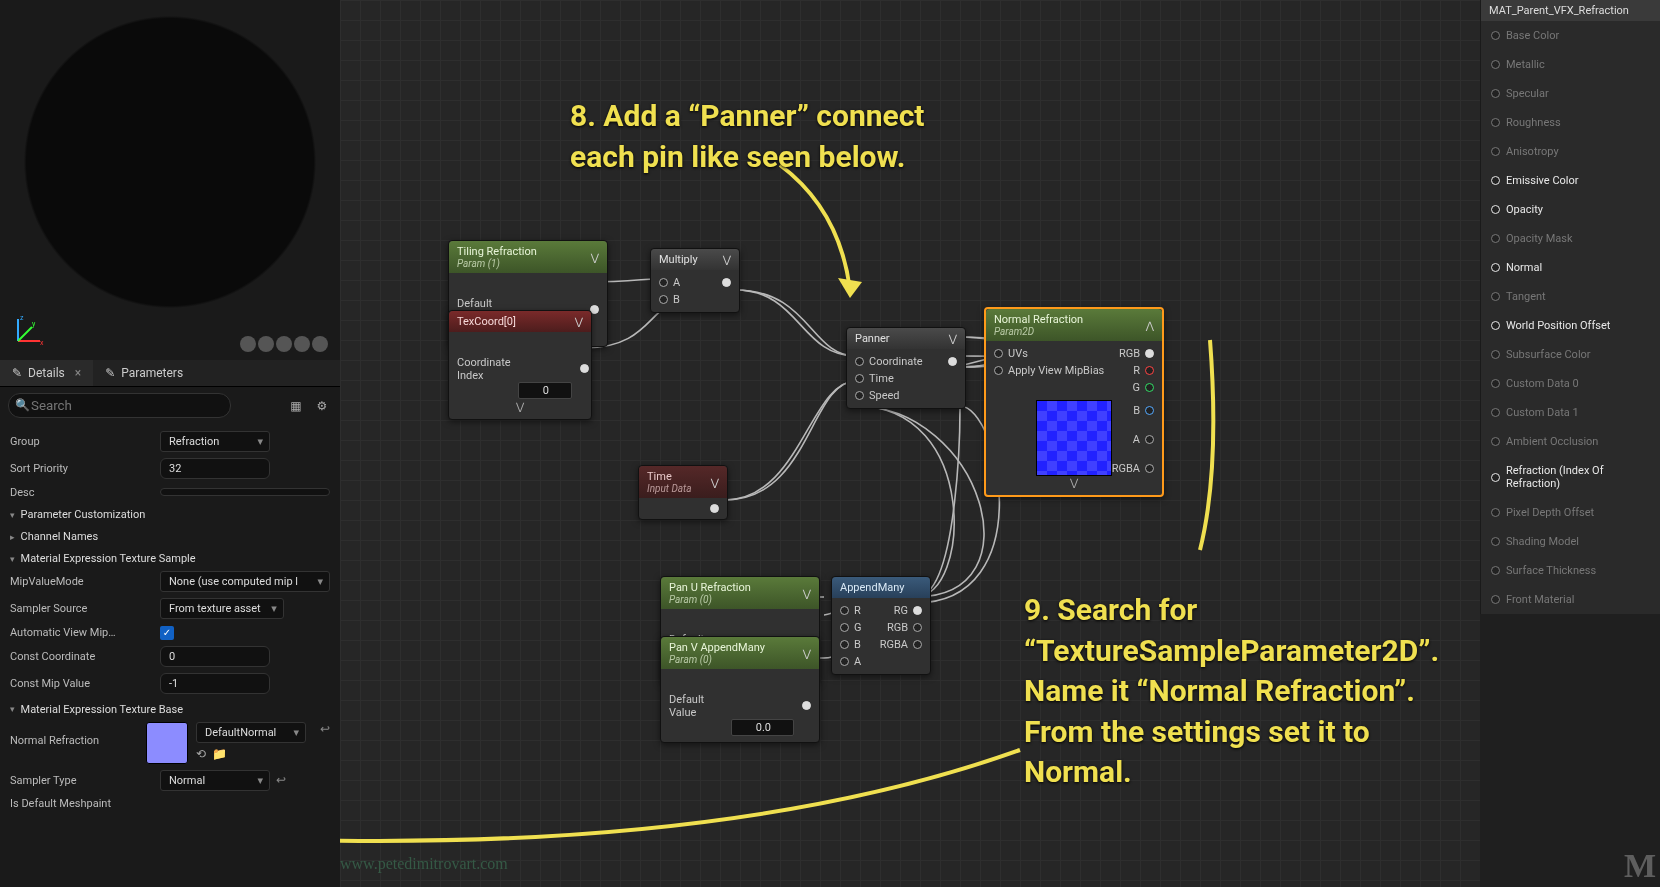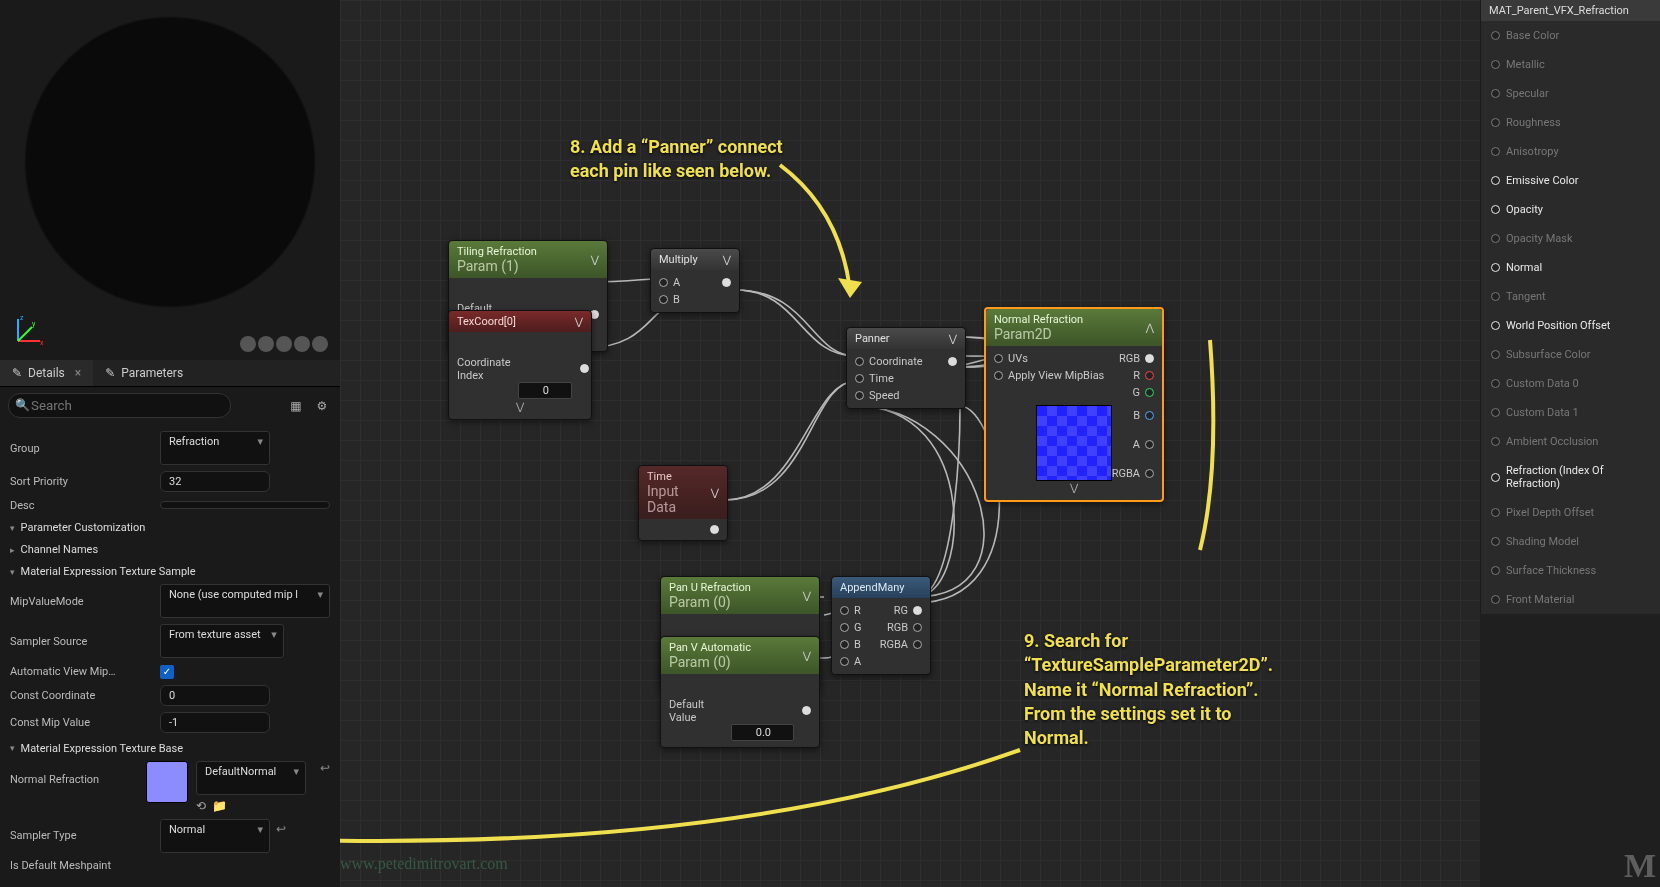--- a/index.html
+++ b/index.html
@@ -24,42 +24,42 @@
   .tab .x{ color:#888; margin-left:4px;}
   .search-row{display:flex; align-items:center; padding:6px 8px; gap:6px;}
   .search-row input{flex:1; background:#111; border:1px solid #333; border-radius:12px; padding:4px 22px 4px 22px; color:#ccc;}
   .search-wrap{position:relative; flex:1;}
   .search-wrap .mag{position:absolute; left:7px; top:5px; color:#888;}
   .icon-btn{width:20px;height:20px;display:flex;align-items:center;justify-content:center;color:#aaa;}
   .details{padding:4px 10px; overflow:hidden;}
   .row{display:flex; align-items:center; padding:3px 0;}
   .row .lbl{width:150px; color:#bbb; font-size:11px;}
   .row .val{flex:1;}
-  .dd{background:#111;border:1px solid #333;border-radius:3px;padding:3px 22px 16px 8px;color:#ddd;position:relative;display:inline-block;min-width:110px;font-size:11px;}
+  .dd{background:#111;border:1px solid #333;border-radius:3px;padding:3px 22px 3px 8px;color:#ddd;position:relative;display:inline-block;min-width:110px;font-size:11px;}
   .dd::after{content:"▾"; position:absolute; right:6px; color:#888;}
   .numbox{background:#111;border:1px solid #333;border-radius:6px;padding:3px 8px;color:#ddd;display:inline-block;min-width:110px;font-size:11px;}
   .section-hdr{display:flex;align-items:center;gap:6px;padding:6px 0 3px 0;color:#ddd;font-size:11px;}
   .section-hdr::before{content:"▾"; color:#888; font-size:9px;}
   .section-hdr.right::before{content:"▸";}
   .chk{width:14px;height:14px;background:#1161c4;border-radius:2px;display:inline-flex;align-items:center;justify-content:center;color:white;font-size:10px;}
   .swatch{width:42px;height:42px;background:#8c8cff;border:1px solid #000;border-radius:3px;}
   .reset-icn{color:#888;margin-left:6px;}
   
   .right-col{position:absolute;right:0;top:0;width:180px;background:#2a2a2a;border-left:1px solid #1a1a1a;}
   .right-title{background:#3a3a3a;padding:4px 8px;color:#ddd;font-size:11px;}
   .rp-row{display:flex;align-items:center;gap:6px;padding:8px 10px;font-size:11px;}
   .rp-row.dim{color:#777;}
   .rp-row .pin{width:9px;height:9px;border:1px solid currentColor;border-radius:50%;}
   .rp-row.active{color:#e8e8e8;}
   .rp-row.active .pin{border-color:#e8e8e8;}
   
   .graph{position:absolute; left:340px; top:0; right:180px; bottom:0;}
   .node{position:absolute; background:#303030; border:1px solid #111; border-radius:4px; box-shadow:0 2px 6px rgba(0,0,0,.5); font-size:11px;}
   .node .hdr{padding:4px 8px; border-radius:4px 4px 0 0; display:flex; justify-content:space-between; align-items:center;}
-  .node .hdr .sub{font-size:14px; opacity:.7; }
+  .node .hdr .sub{font-size:10px; opacity:.7; font-style:italic;}
   .node .body{padding:4px 0;}
   .prow{display:flex;align-items:center;justify-content:space-between;padding:2px 8px;gap:8px;}
   .prow .pl, .prow .pr{display:flex;align-items:center;gap:5px;}
   .pin{width:9px;height:9px;border:1px solid #aaa;border-radius:50%;background:#222;flex:none;}
   .pin.filled{background:#ddd;border-color:#ddd;}
   .pin.red{border-color:#ff4444;}
   .pin.green{border-color:#33dd66;}
   .pin.blue{border-color:#55aaff;}
   .valbox{background:#111;border:1px solid #444;border-radius:2px;padding:1px 24px;color:#ddd;min-width:30px;text-align:center;margin-top:44px;}
   .expand{color:#aaa;text-align:center;padding:0 0 3px 0;font-size:10px;}
@@ -68,21 +68,21 @@
   .hdr.grey{background:linear-gradient(180deg,#4a4a4a,#333);color:#e0e0e0;}
   .hdr.dkred{background:linear-gradient(180deg,#552828,#3a1d1d);color:#e8c8c8;}
   .hdr.blue{background:linear-gradient(180deg,#3a5a7a,#28405a);color:#d8e8f5;}
   .hdr .chev{color:#ccc;font-size:10px;}
   .node.selected{border:2px solid #ff9a1a;}
   .tex-preview{width:76px;height:76px;background:#2222ff;margin:4px auto;border:1px solid #000;background-image:
     linear-gradient(45deg,#4040ff 25%,transparent 25%,transparent 75%,#4040ff 75%),
     linear-gradient(45deg,#4040ff 25%,transparent 25%,transparent 75%,#4040ff 75%);
     background-size:20px 20px; background-position:0 0,10px 10px;}
   
-  .ann{position:absolute;color:#f0e050;font-family:Georgia,"Times New Roman",serif;font-weight:bold;font-size:18px;line-height:1.35;text-shadow:0 1px 3px #000;margin-top:39px;}
+  .ann{position:absolute;color:#f0e050;font-family:Georgia,"Times New Roman",serif;font-weight:bold;font-size:30px;line-height:1.35;text-shadow:0 1px 3px #000;}
   .wm{position:absolute;color:#3a6a50;font-size:16px;font-family:Georgia,serif; opacity:.75}
   .svg-overlay{position:absolute;left:0;top:0;pointer-events:none;}
   .arrow{stroke:#f0e050;stroke-width:4;fill:none;}
   .arrowhead{fill:#f0e050;}
   .wire{stroke:#b8b8b8;stroke-width:1.6;fill:none;}
   .logo{position:absolute;right:4px;bottom:2px;color:#888;font-weight:bold;font-size:34px;font-family:Georgia,serif;opacity:.6;}
 </style>
 </head>
 <body>
 
@@ -425,21 +425,21 @@
           <span class="pr">
             <span class="pin filled"></span>
           </span>
         </div>
       </div>
   </div>
 
   <div class="node" style="left:320px;top:636px;width:160px">
     <div class="hdr green">
         <div>
-          <div>Pan V Automatic</div>
+          <div>Pan V AppendMany</div>
           <div class="sub">Param (0)</div>
         </div>
         <span class="chev">⋁</span>
       </div>
     <div class="body">
         <div class="prow">
           <span class="pl">
             <span>Default Value</span>
             <span class="valbox">0.0</span>
           </span>

